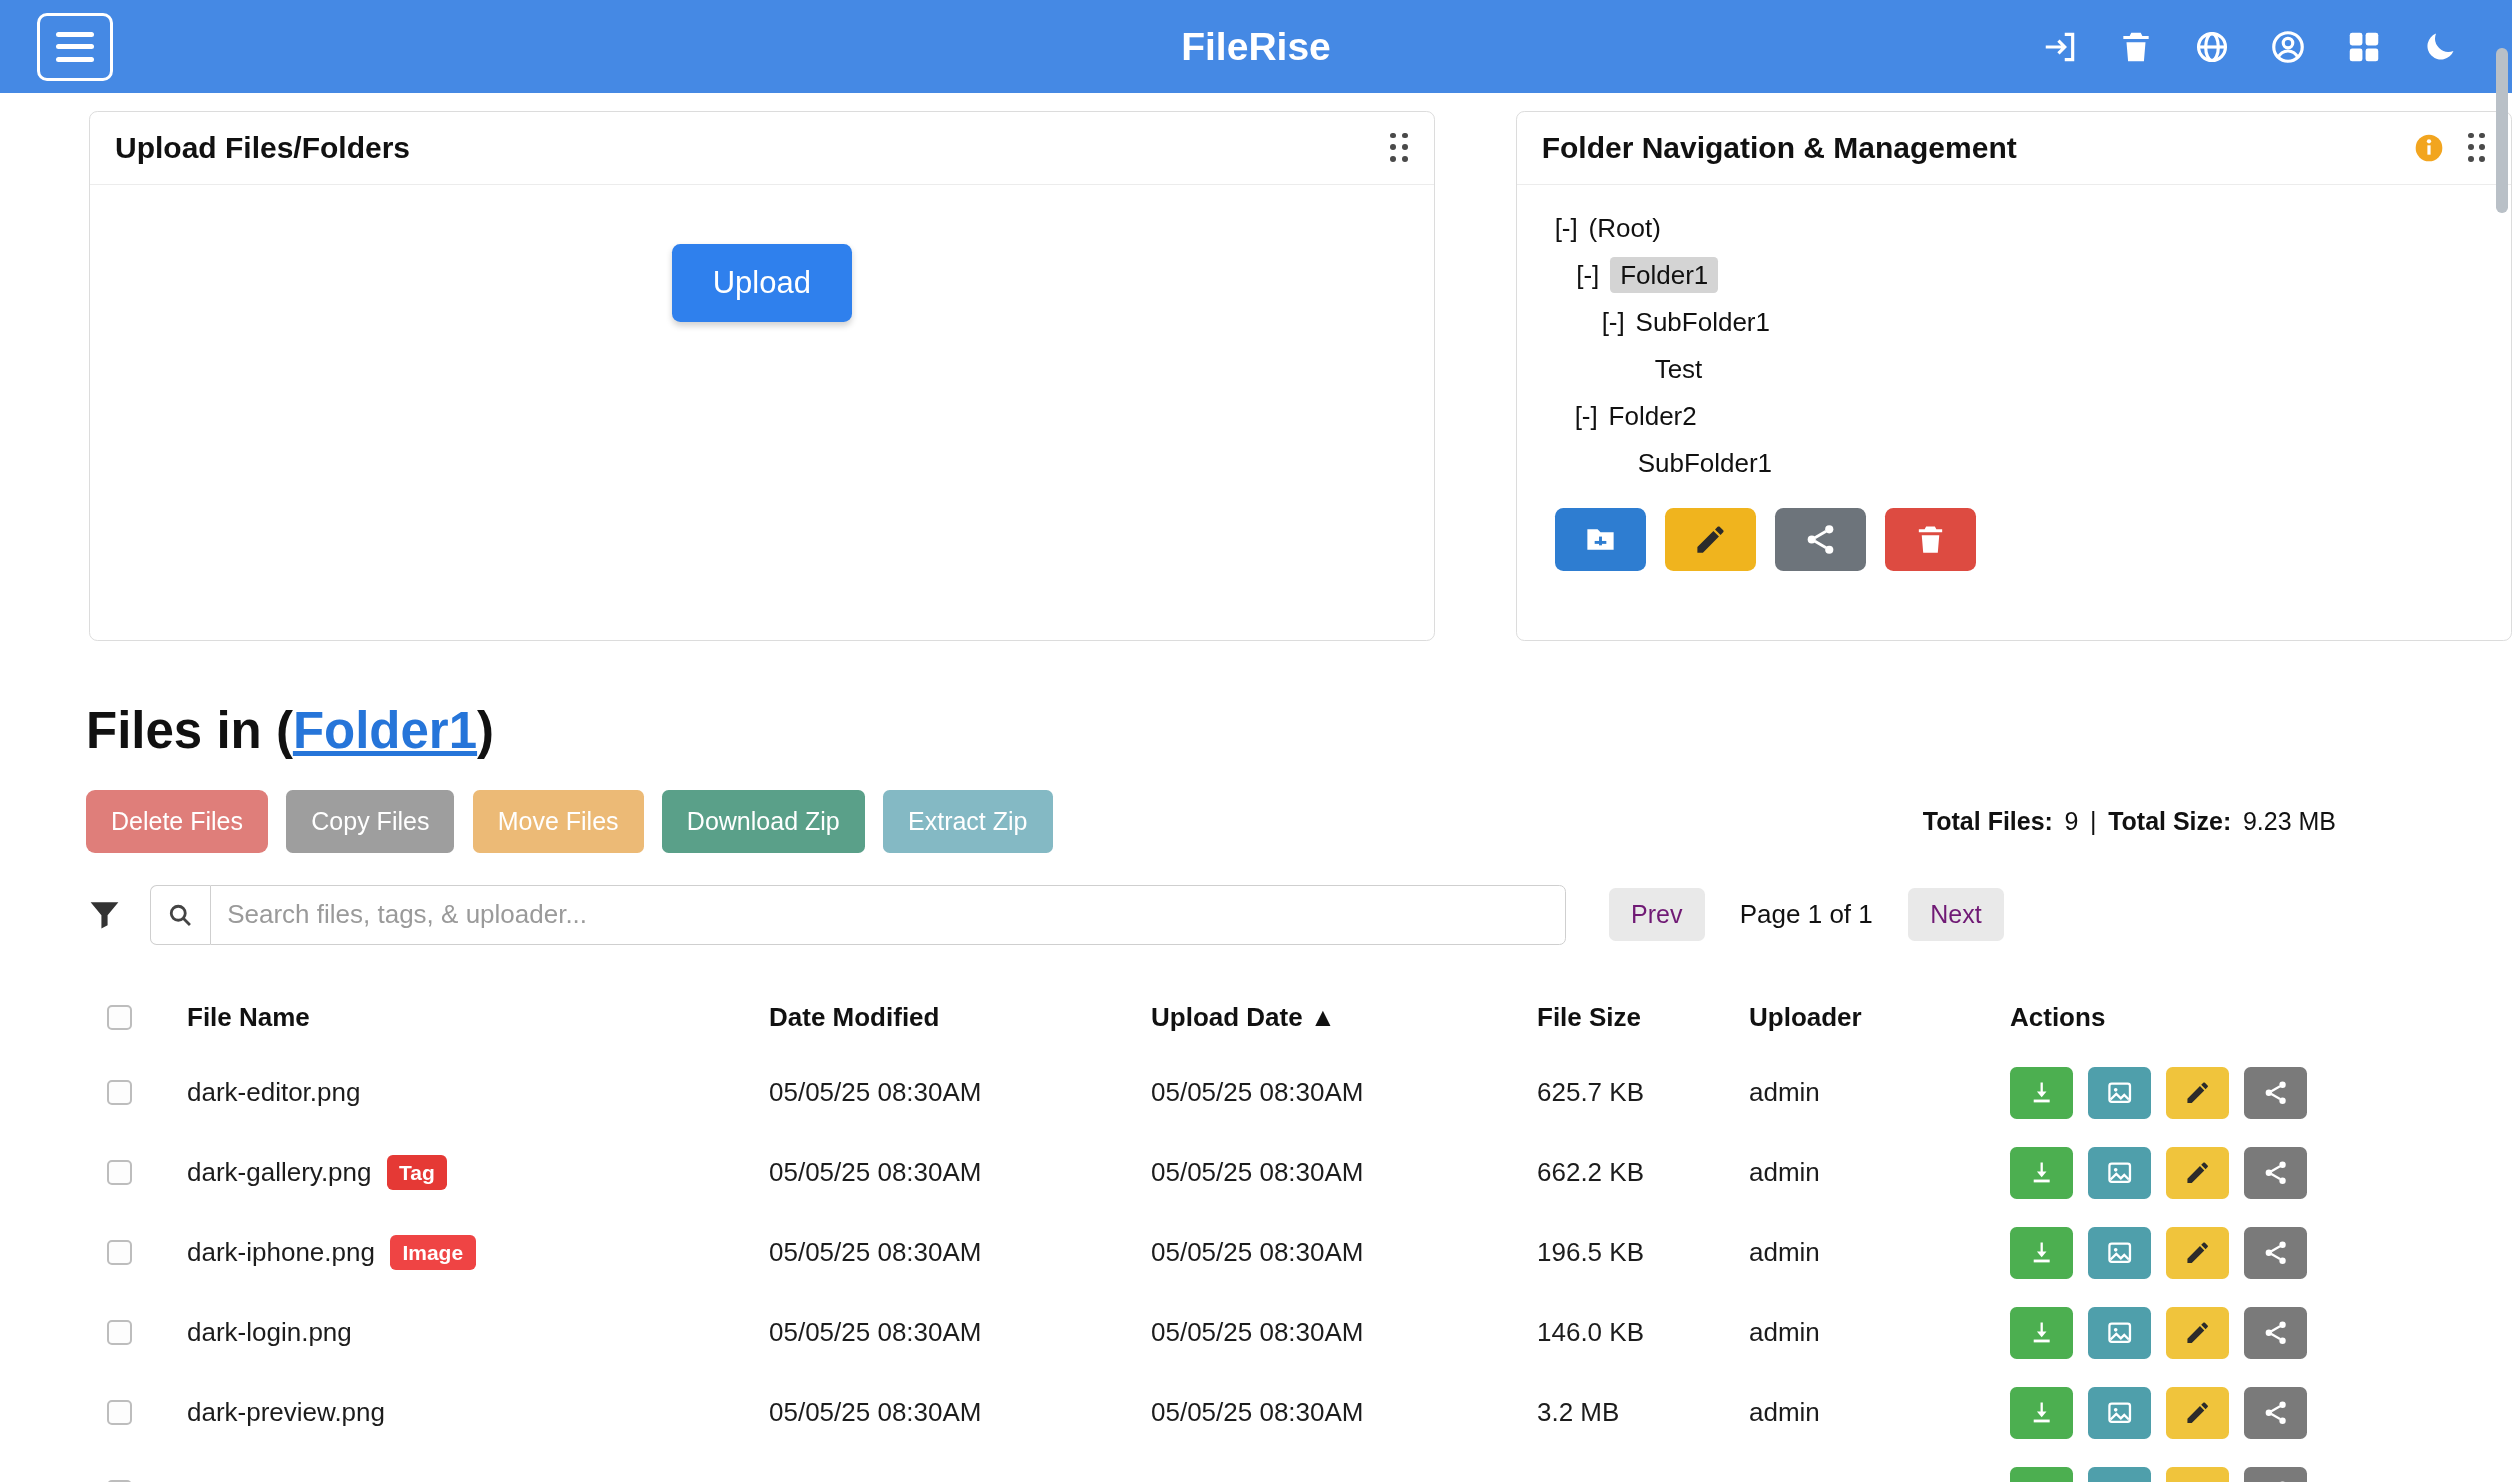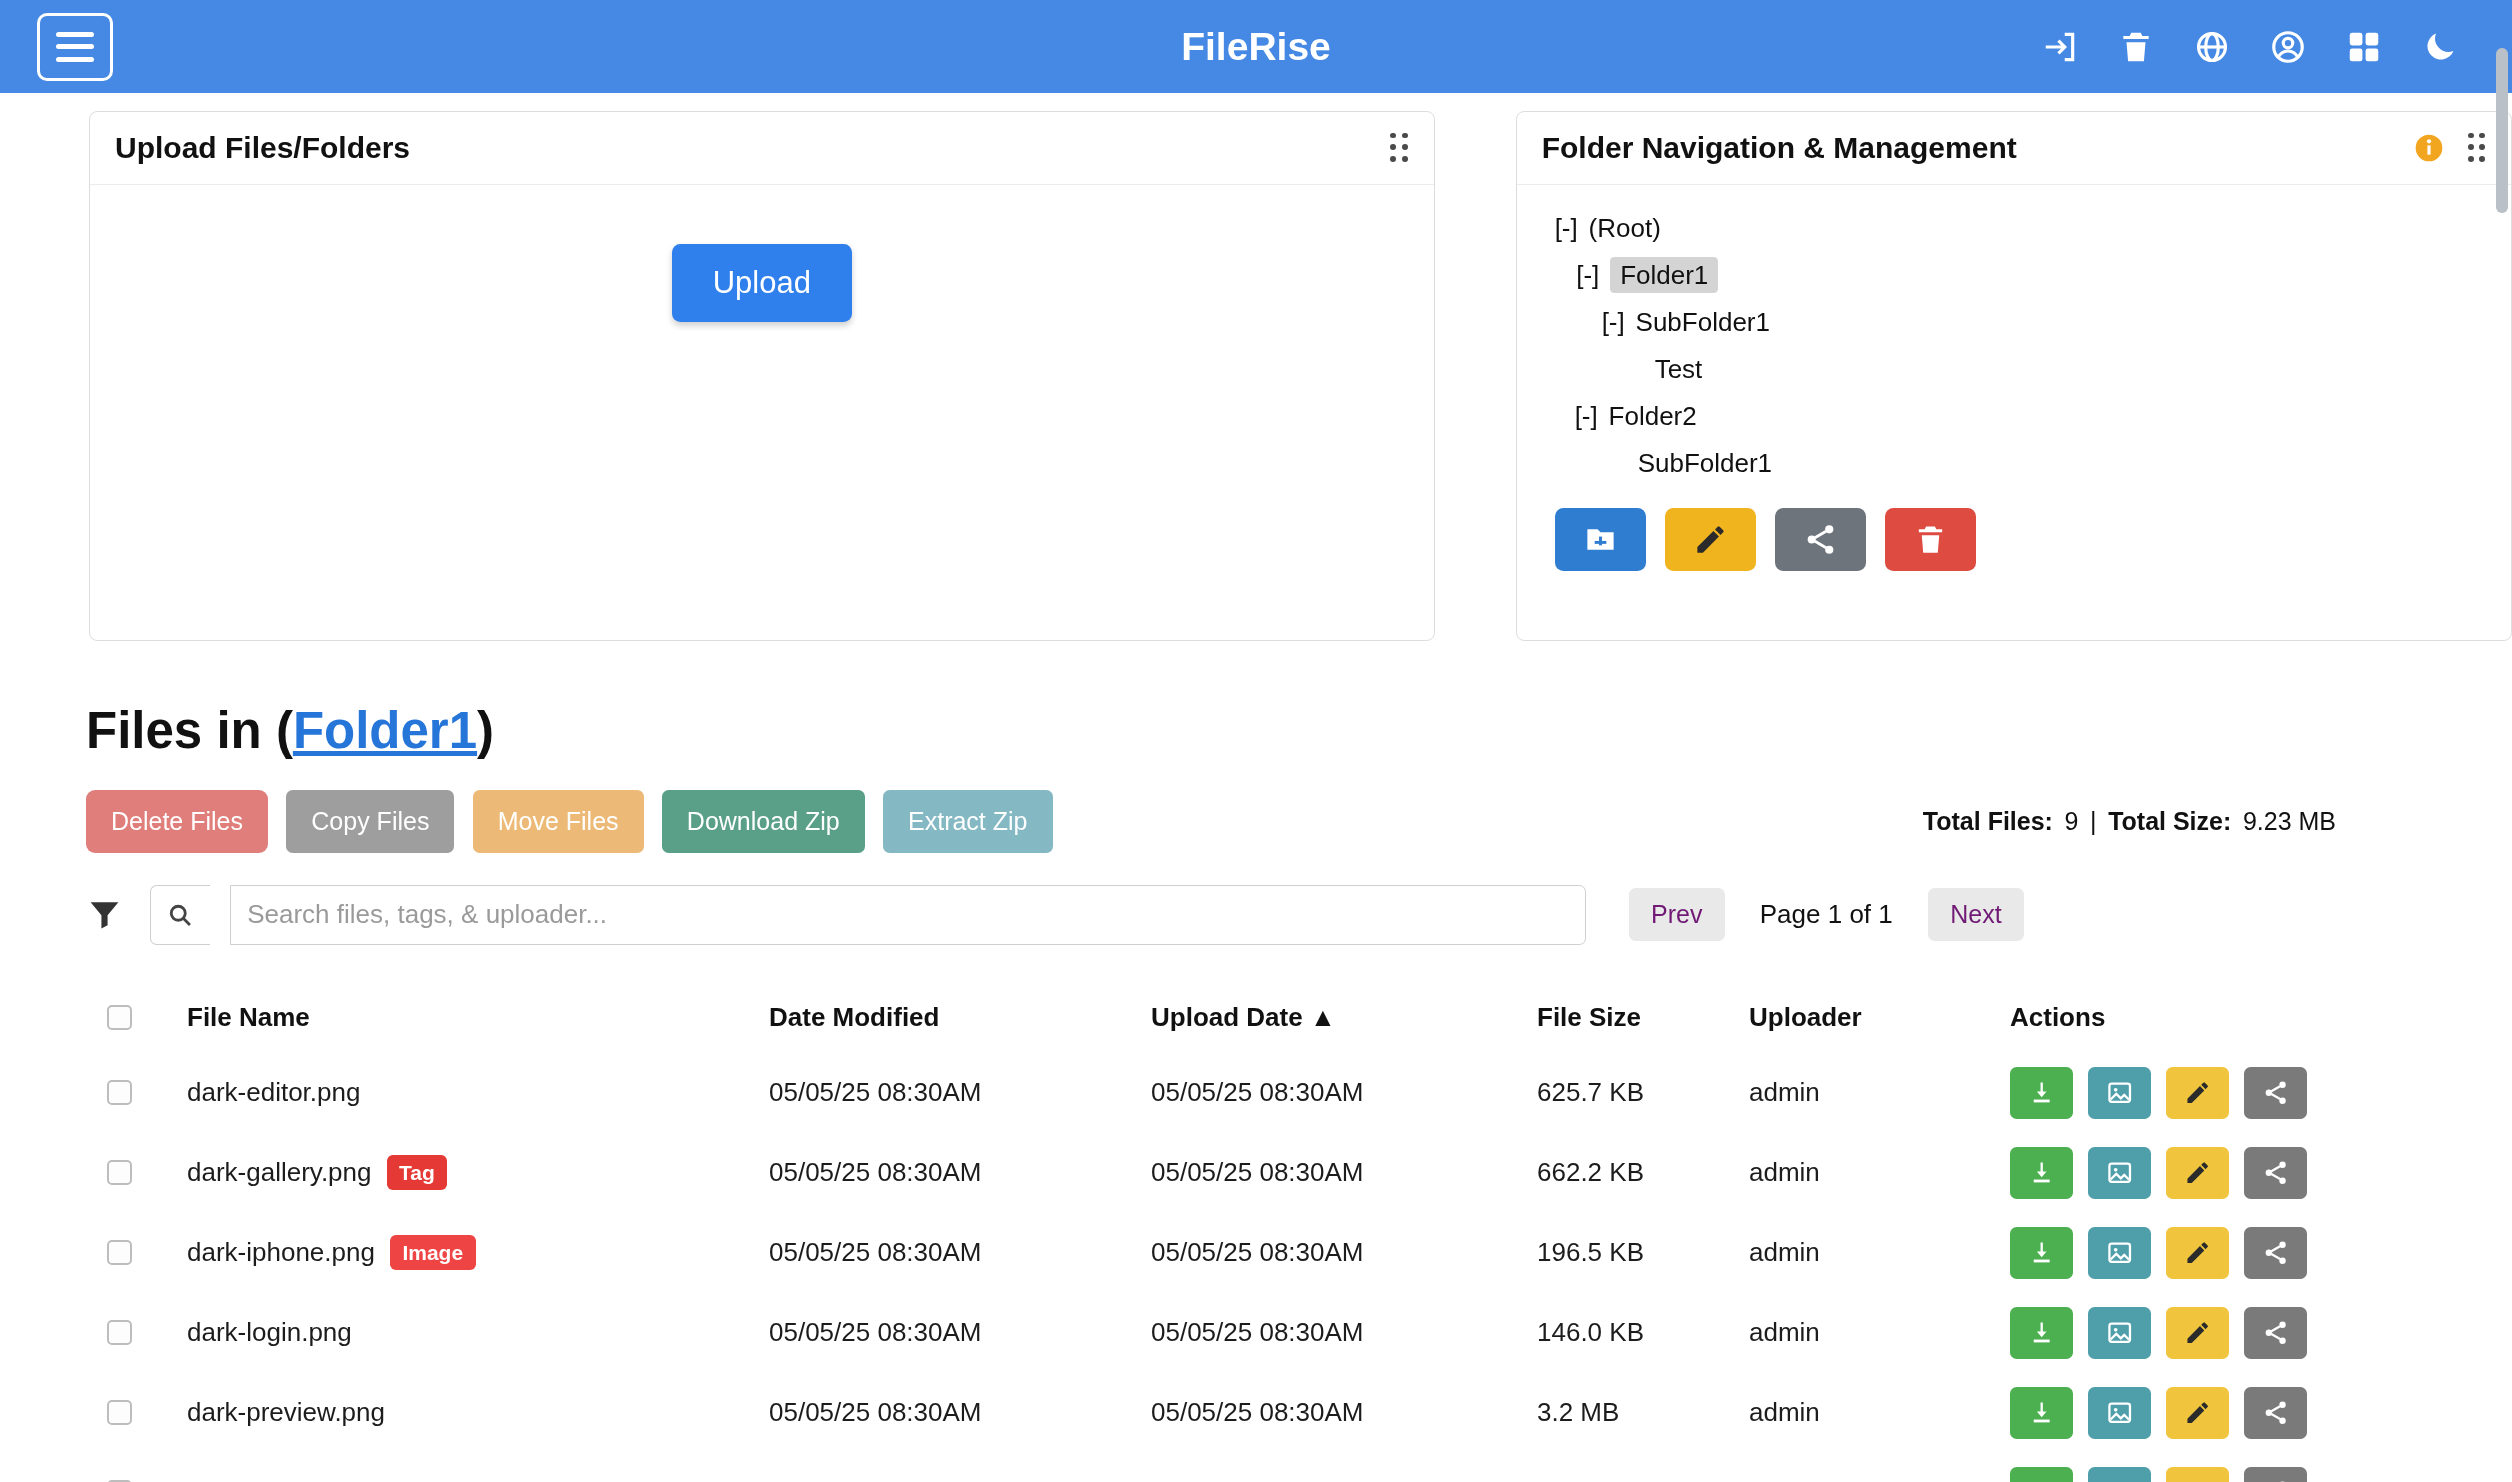--- a/index.html
+++ b/index.html
@@ -63,21 +63,21 @@
   .bb-dlzip { background:#5aa089; } .bb-exzip { background:#84b9c4; }
   .totals { margin-left:auto; font-size:25px; color:#111; display:flex; gap:11.6px; align-items:center; margin-right:90px; }
   .totals .b { font-weight:bold; }
 
   .search-row { display:flex; align-items:center; margin-top:32px; }
   .funnel-icon { width:37px; height:37px; cursor:pointer; }
   .search-group { display:flex; margin-left:26.6px; }
   .search-btn { width:60px; height:60px; border:1.7px solid #cfcfcf; border-right:none; border-radius:6.6px 0 0 6.6px;
     background:#fff; display:flex; align-items:center; justify-content:center; cursor:pointer; }
   .search-btn svg { width:28px; height:28px; }
-  .search-input { width:1356px; height:60px; border:1.7px solid #cfcfcf; border-radius:0 6.6px 6.6px 0; font-size:26px; padding:0 16.6px; color:#333; outline:none;margin-left:20px; }
+  .search-input { width:1356px; height:60px; border:1.7px solid #cfcfcf; border-radius:0 6.6px 6.6px 0; font-size:26px; padding:0 16.6px; color:#333; outline:none; }
   .search-input::placeholder { color:#9a9a9a; }
   .pager { display:flex; align-items:center; margin-left:43px; gap:35px; }
   .pg-btn { background:#e9e9e9; border:none; border-radius:6.6px; height:53px; padding:0 22.4px; font-size:25px; color:#701a75; cursor:pointer; }
   .pg-label { font-size:26px; color:#111; }
 
   
   .ftable { margin-top:38px; }
   .thead { display:flex; align-items:center; height:70px; font-weight:bold; font-size:26px; color:#111; }
   .trow { display:flex; align-items:center; height:80px; font-size:26px; color:#1c1c1c; }
   .col-check { width:101px; display:flex; align-items:center; }

